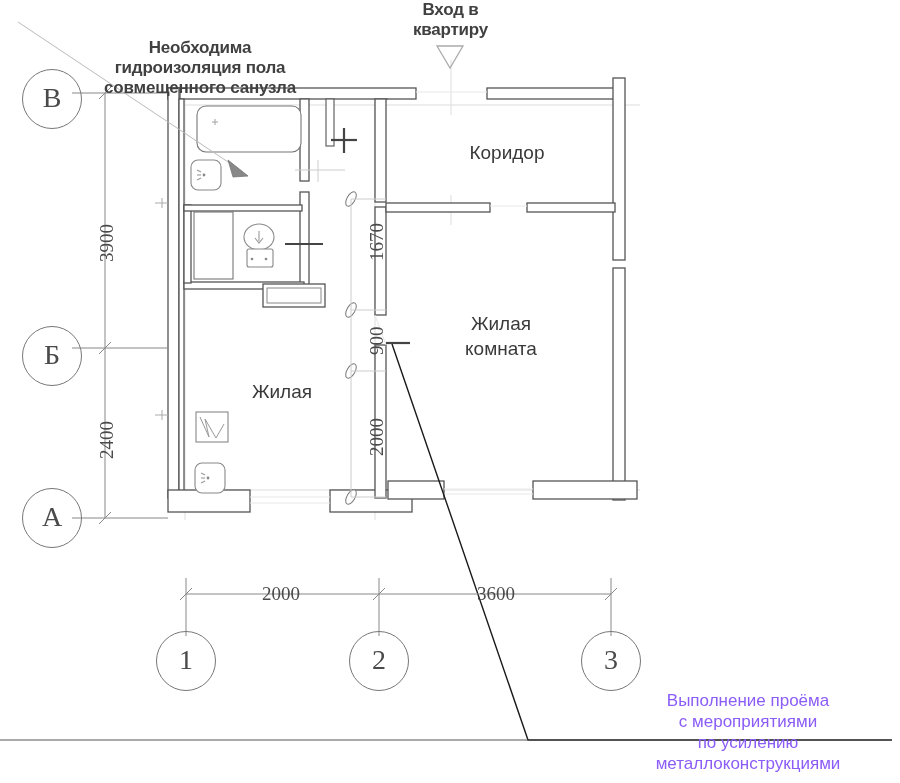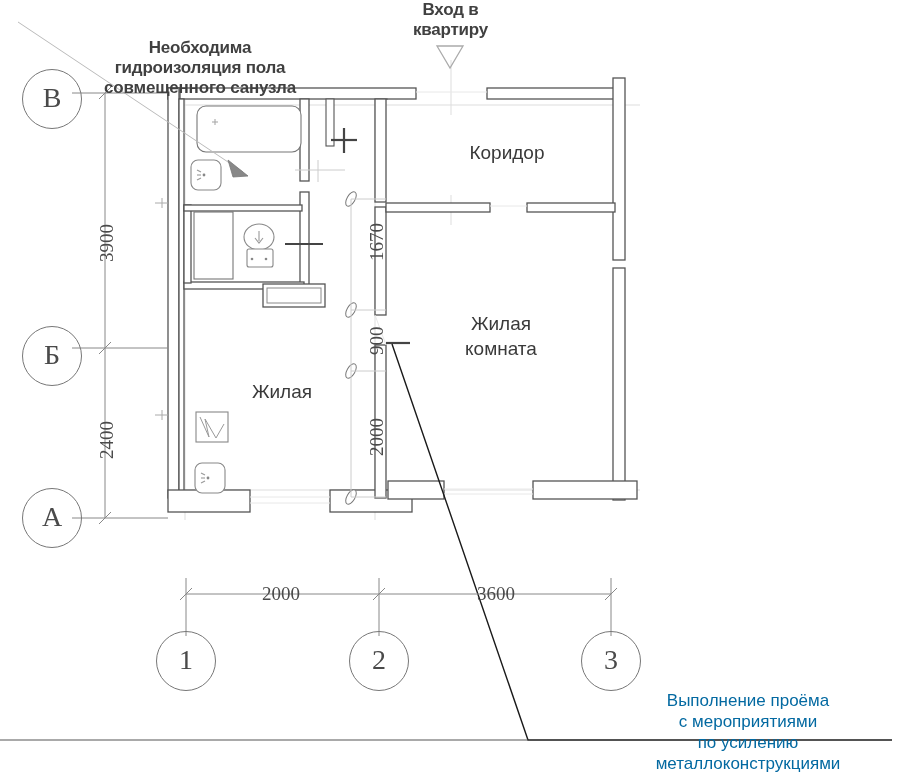--- a/index.html
+++ b/index.html
@@ -38,21 +38,21 @@
     position: absolute;
     color: #3a3a3a;
     font-family: "Liberation Sans", sans-serif;
     font-size: 19px;
     line-height: 25px;
     text-align: center;
     white-space: pre;
   }
   .bottomnote {
     position: absolute;
-    color: #0369a1;
+    color: #8b5cf6;
     font-family: "Liberation Sans", sans-serif;
     font-size: 17px;
     line-height: 21px;
     font-weight: 400;
     text-align: center;
     white-space: pre;
   }
   .dimtext {
     position: absolute;
     color: #4a4a4a;

